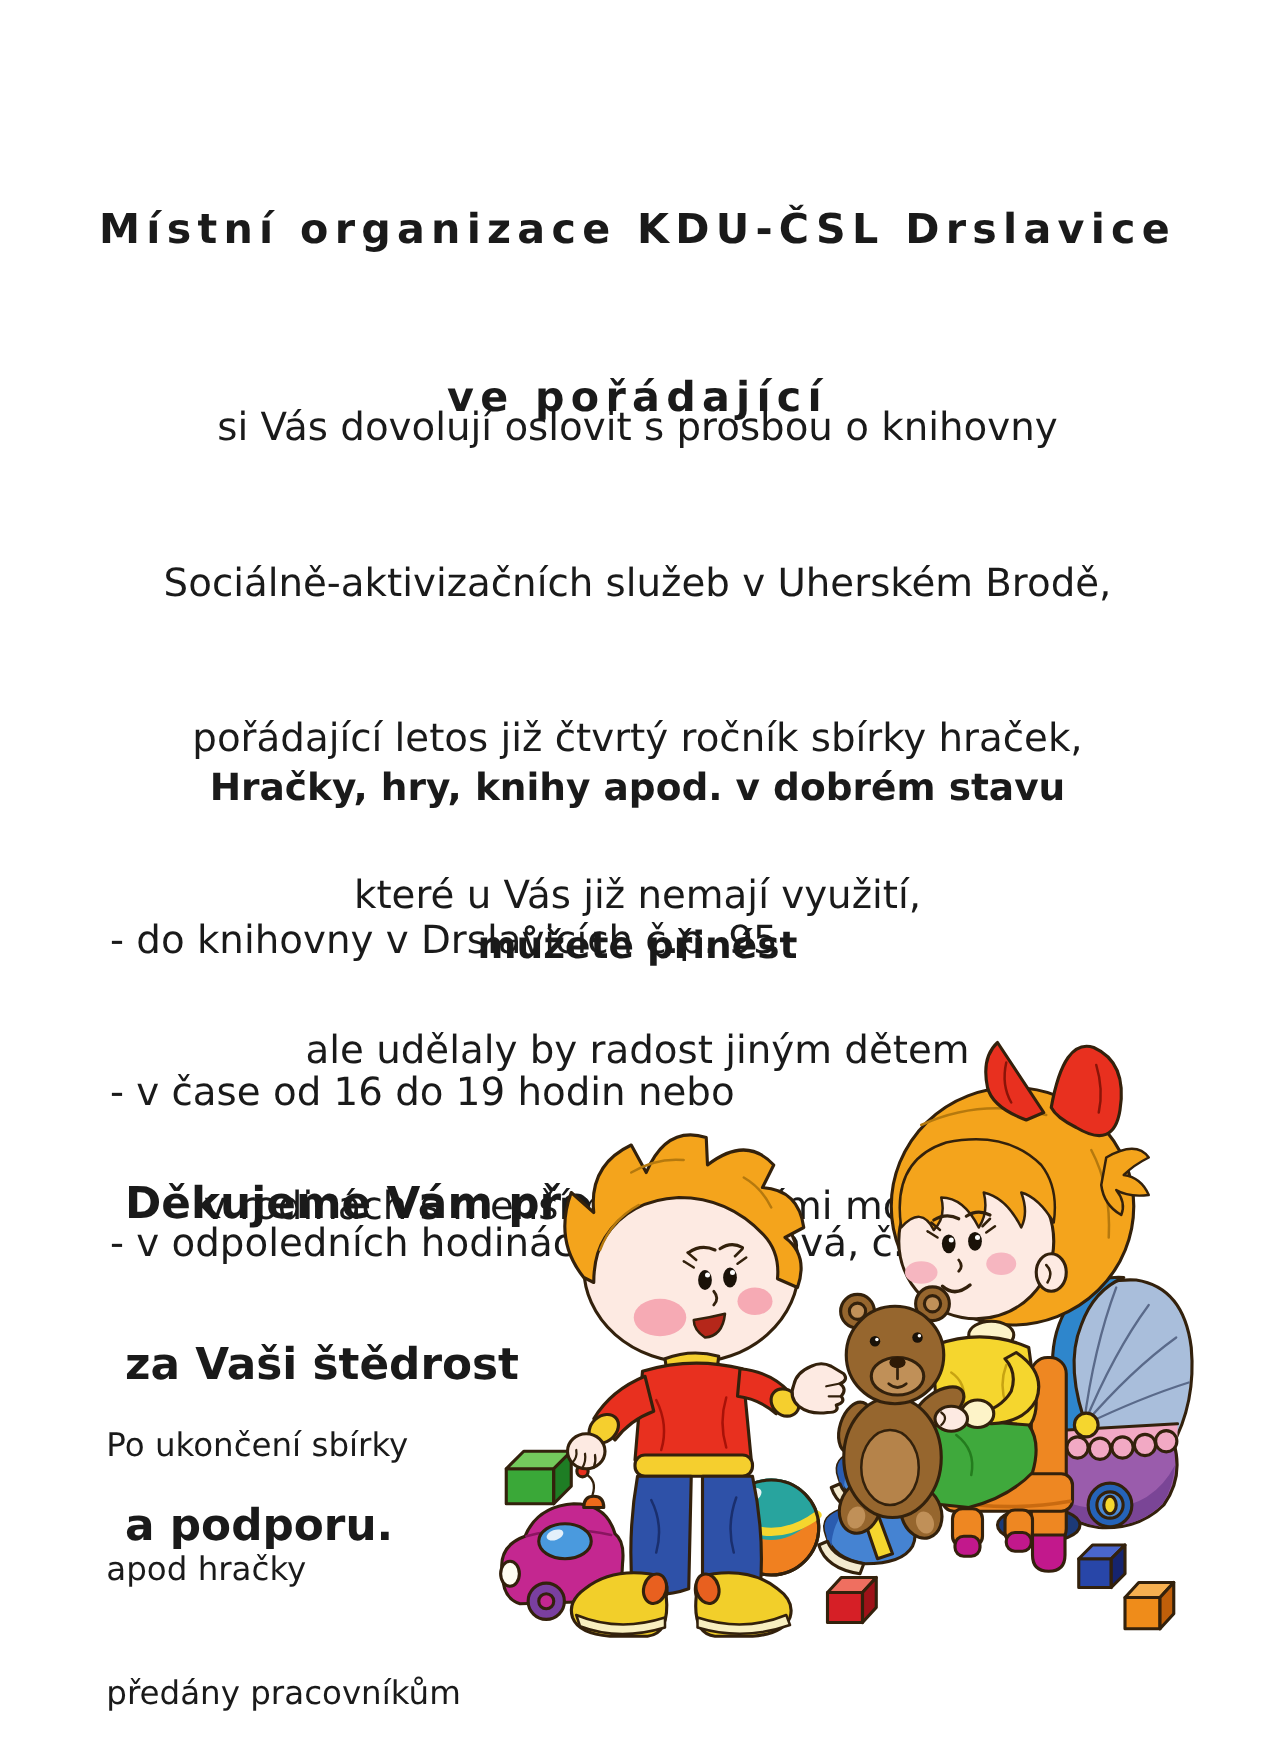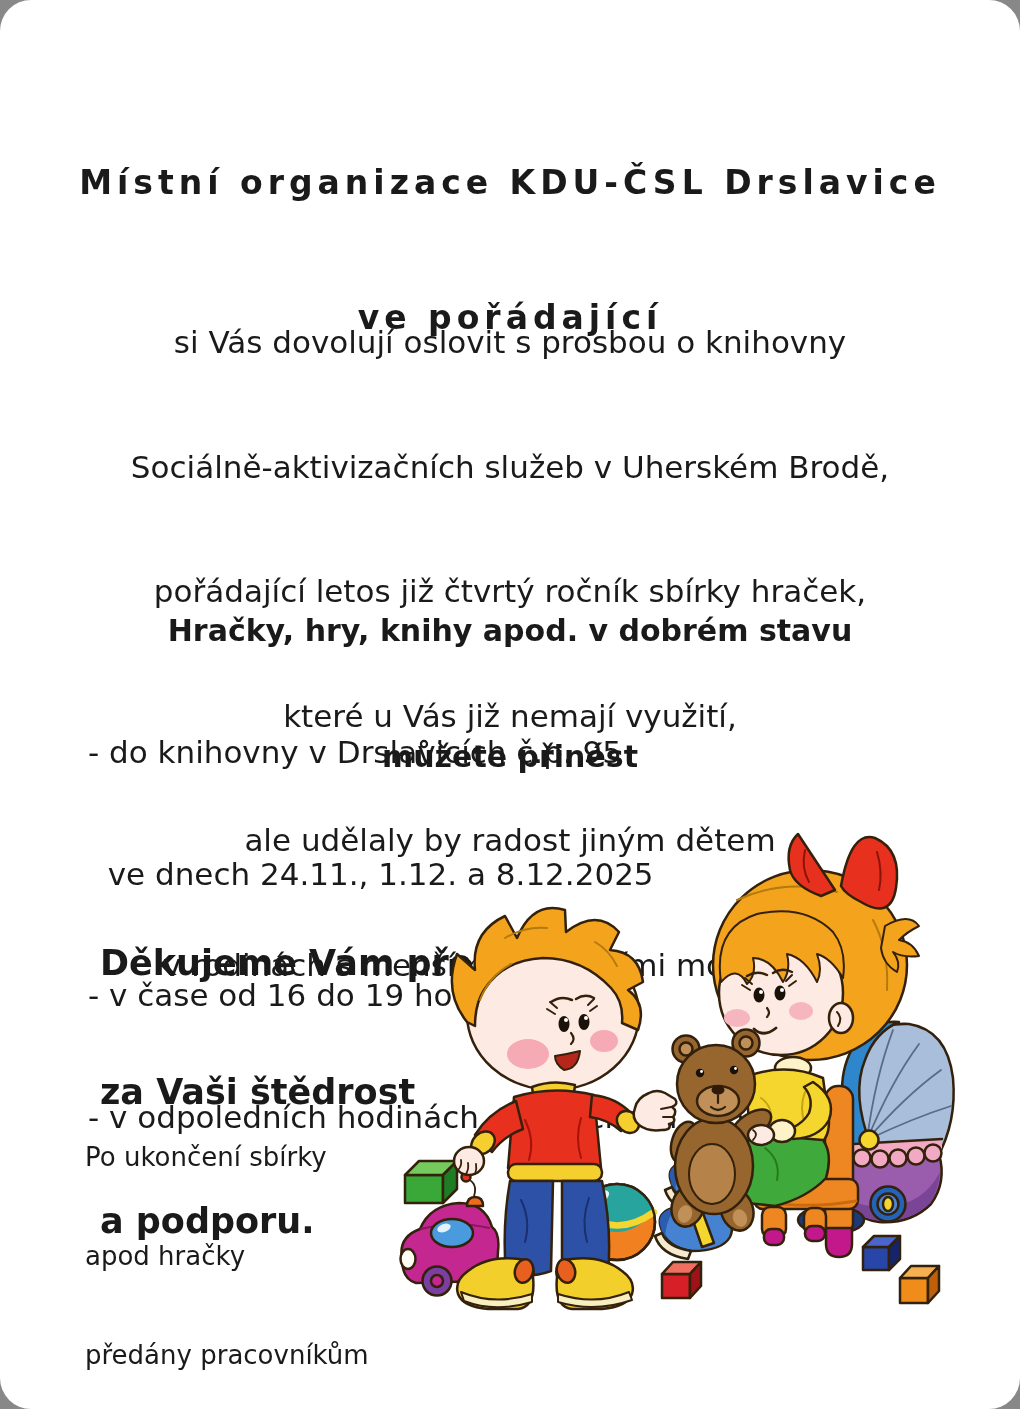--- a/index.html
+++ b/index.html
@@ -4,21 +4,20 @@
 <style>
   html,body{margin:0;padding:0;background:#888;}
   .flyer{
     position:relative;
     width:1020px;height:1409px;
     margin:0 auto;
     background:#ffffff;
     overflow:hidden;
     font-family:"DejaVu Sans", sans-serif;
     color:#1a1a1a;
-    border-radius:31px;
   }
   .flyer div{white-space:pre-wrap;}
   .title{
     position:absolute;top:70px;left:0;width:100%;
     text-align:center;font-weight:bold;
     font-size:33px;line-height:45px;letter-spacing:5px;
   }
   .intro{
     position:absolute;top:239px;left:0;width:100%;
     text-align:center;font-size:31px;line-height:41.5px;
@@ -61,21 +60,20 @@
     <div>v rodinách s menšími finančními možnostmi.</div>
   </div>
 
   <div class="callout">
     <div>Hračky, hry, knihy apod. v dobrém stavu</div>
     <div>můžete přinést</div>
   </div>
 
   <div class="details">
     <div>- do knihovny v Drslavicích č.p. 95</div>
-    <div>  ve dnech 24.11., 1.12. a 8.12.2025</div>
     <div>- v čase od 16 do 19 hodin nebo</div>
     <div>- v odpoledních hodinách - M.Bučková, č.p. 4</div>
   </div>
 
   <div class="thanks">
     <div>Děkujeme Vám předem</div>
     <div>za Vaši štědrost</div>
     <div>a podporu.</div>
   </div>
 

